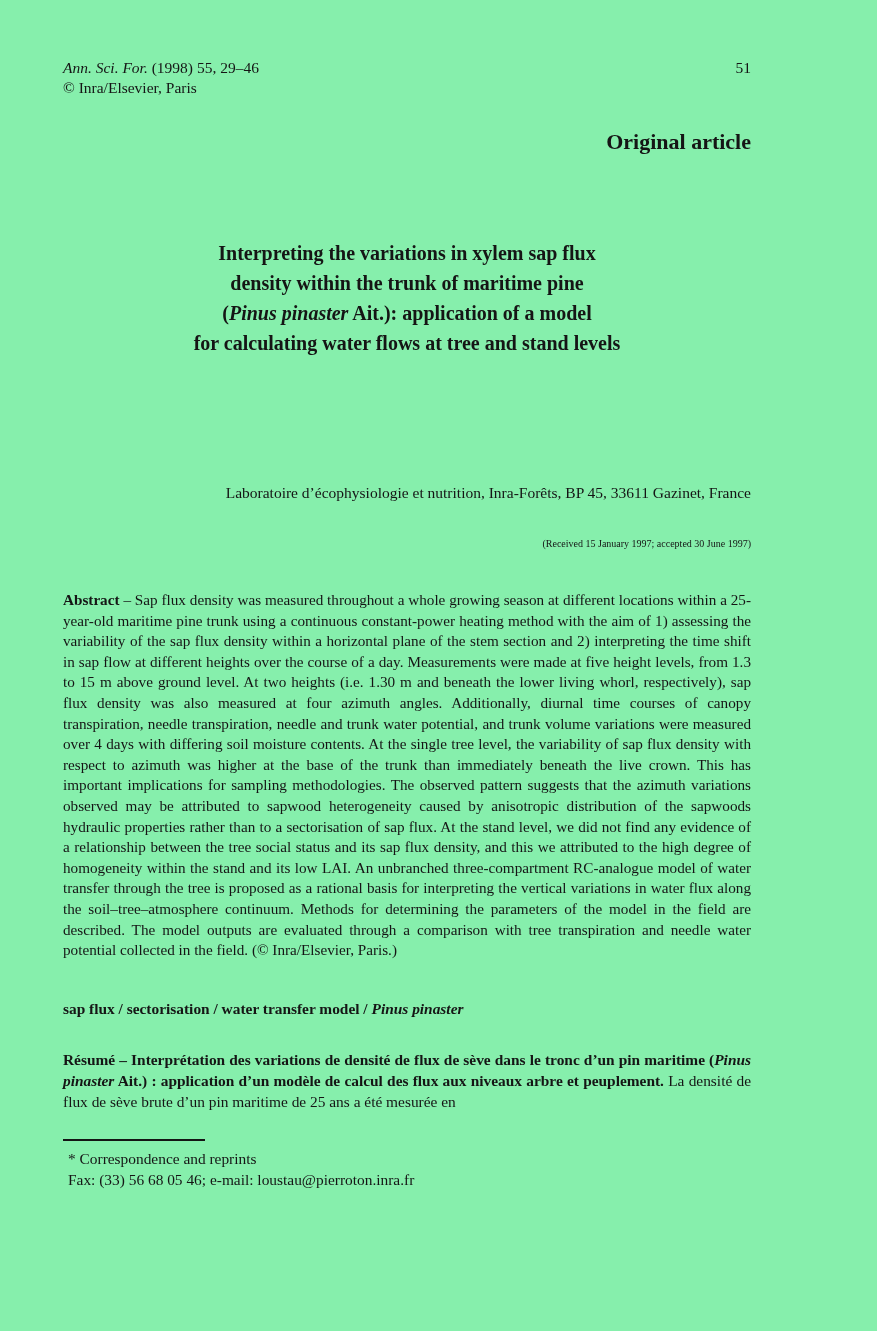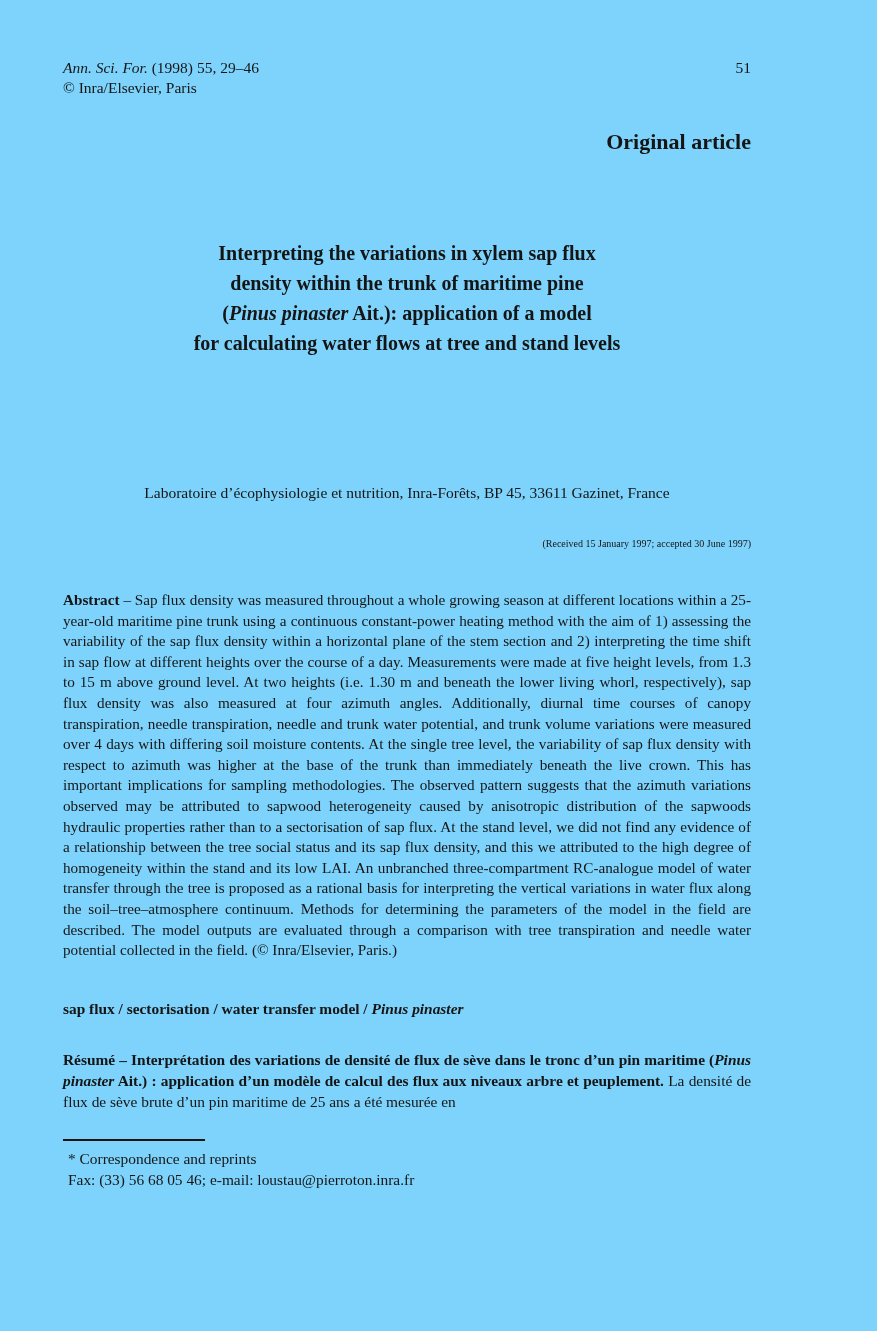--- a/index.html
+++ b/index.html
@@ -4,21 +4,21 @@
 <style>
   html, body {
     margin: 0;
     padding: 0;
     background: #ffffff;
   }
   .page {
     position: relative;
     width: 877px;
     height: 1331px;
-    background: #7dd3fc;
+    background: #86efac;
     font-family: "Liberation Serif", "DejaVu Serif", serif;
     color: #151515;
     overflow: hidden;
   }
   .content {
     position: absolute;
     left: 63px;
     top: 0;
     width: 688px;
     height: 100%;
@@ -65,21 +65,21 @@
     left: 0;
     width: 100%;
     text-align: center;
     font-size: 21px;
   }
   .affiliation {
     position: absolute;
     top: 484px;
     left: 0;
     width: 100%;
-    text-align: center;
+    text-align: right;
     font-size: 15.5px;
   }
   .received {
     position: absolute;
     top: 538px;
     left: 0;
     width: 100%;
     text-align: right;
     font-size: 10px;
   }

